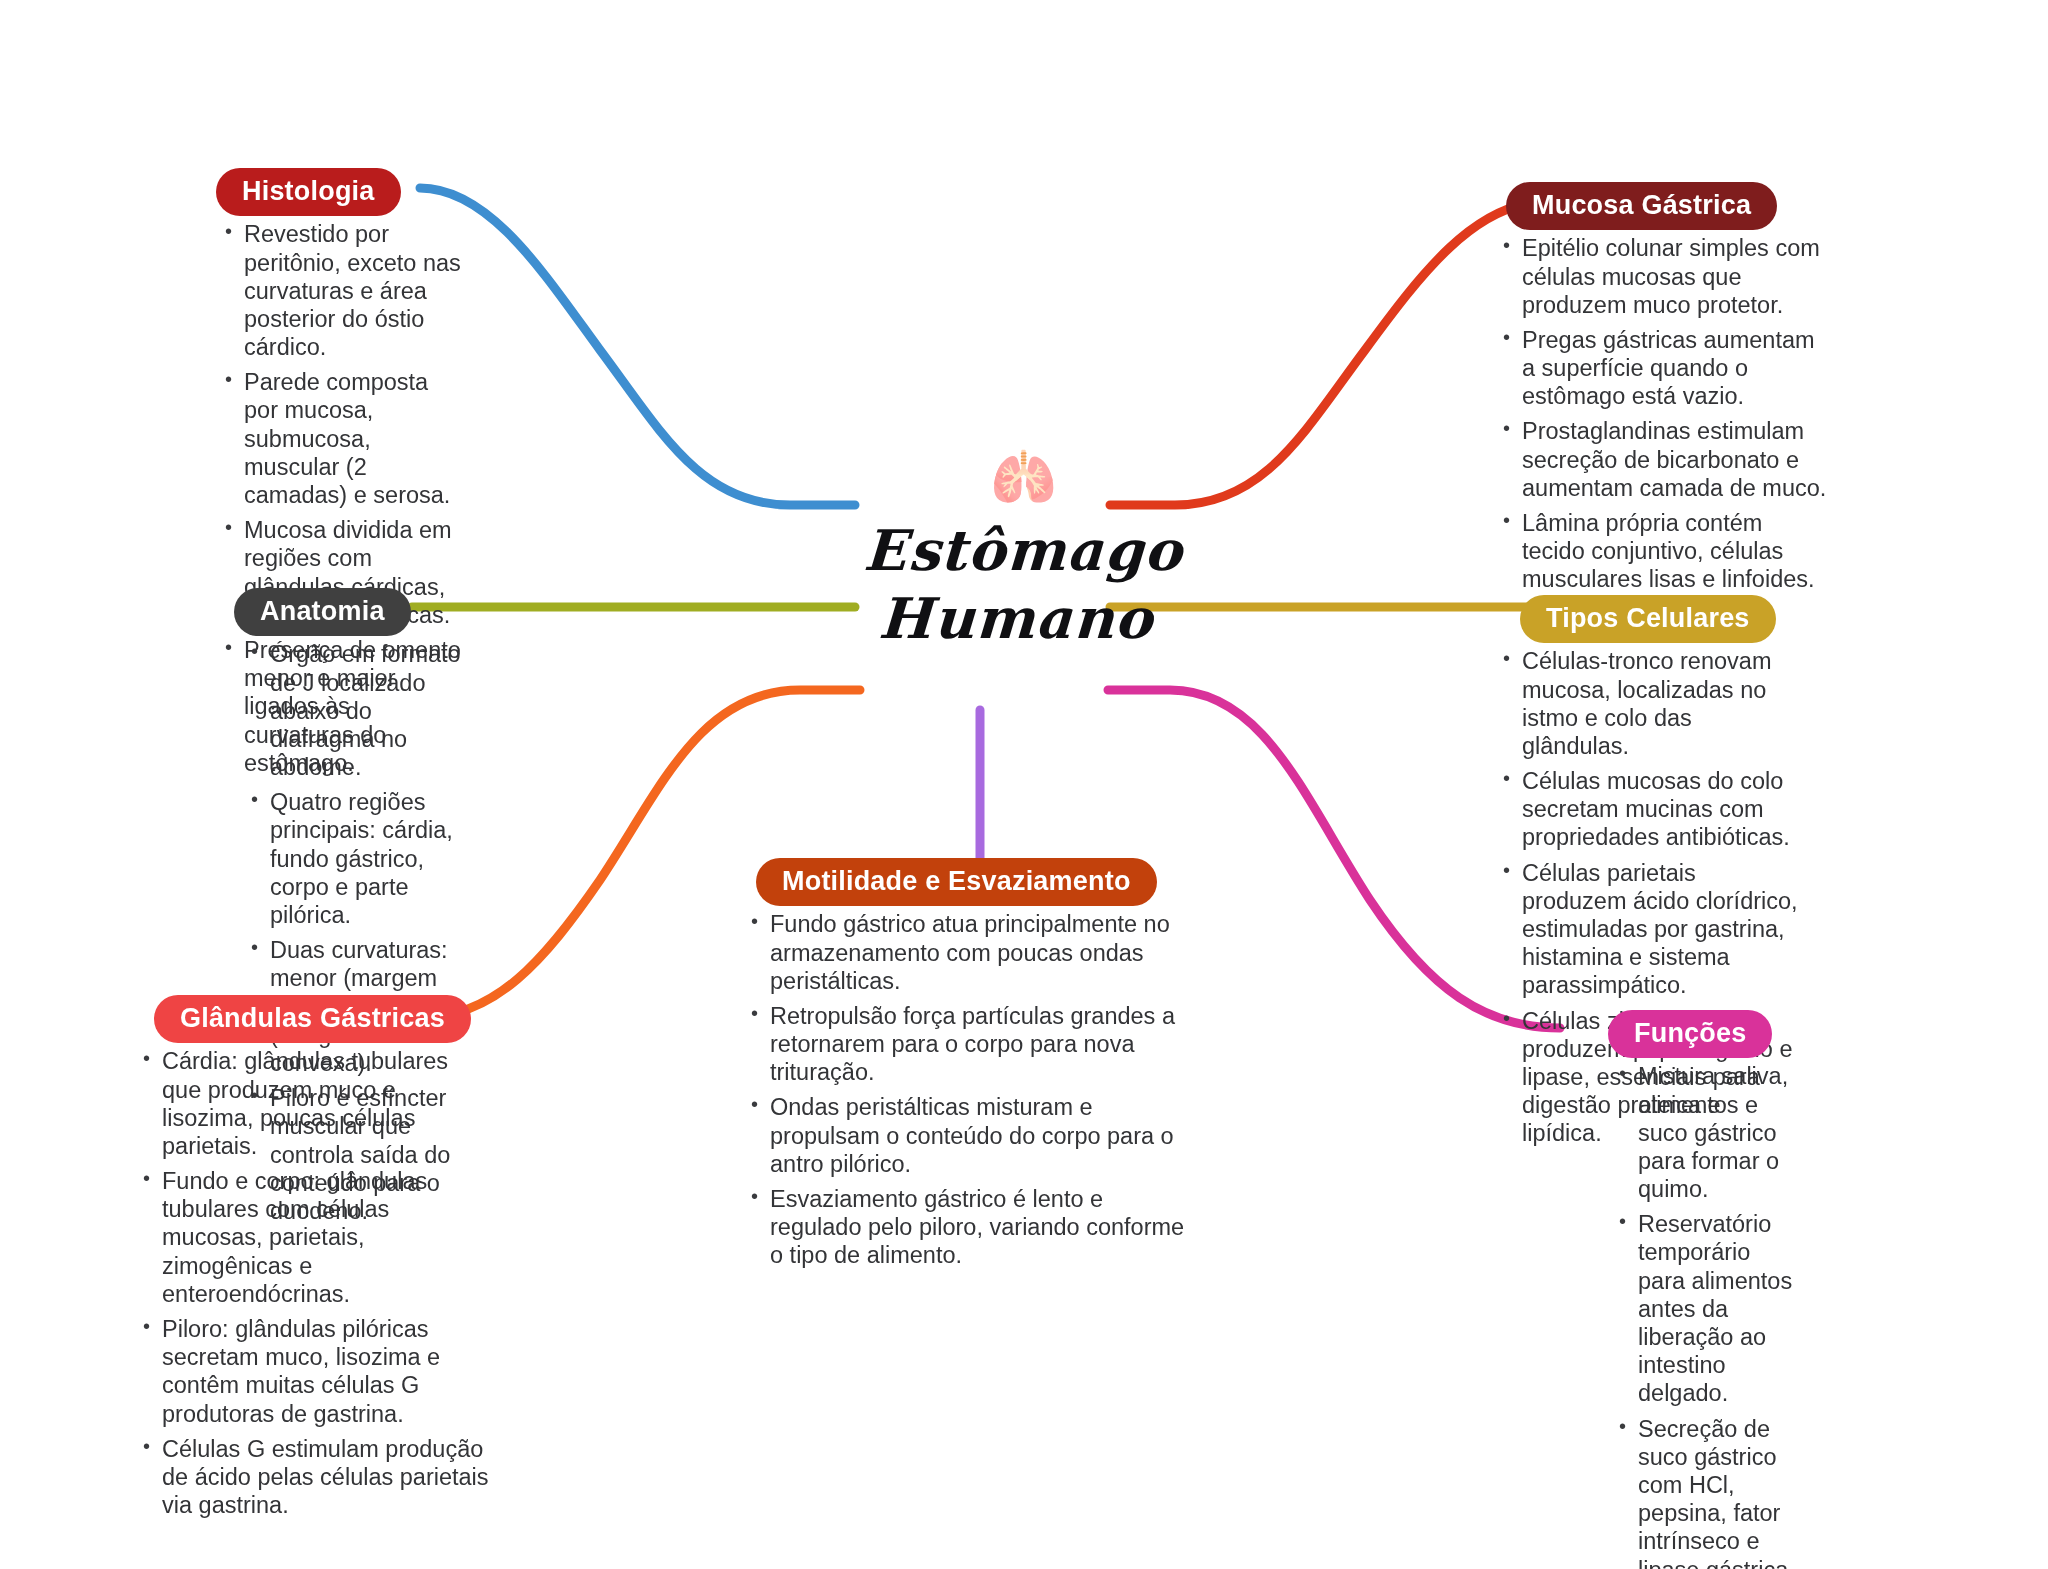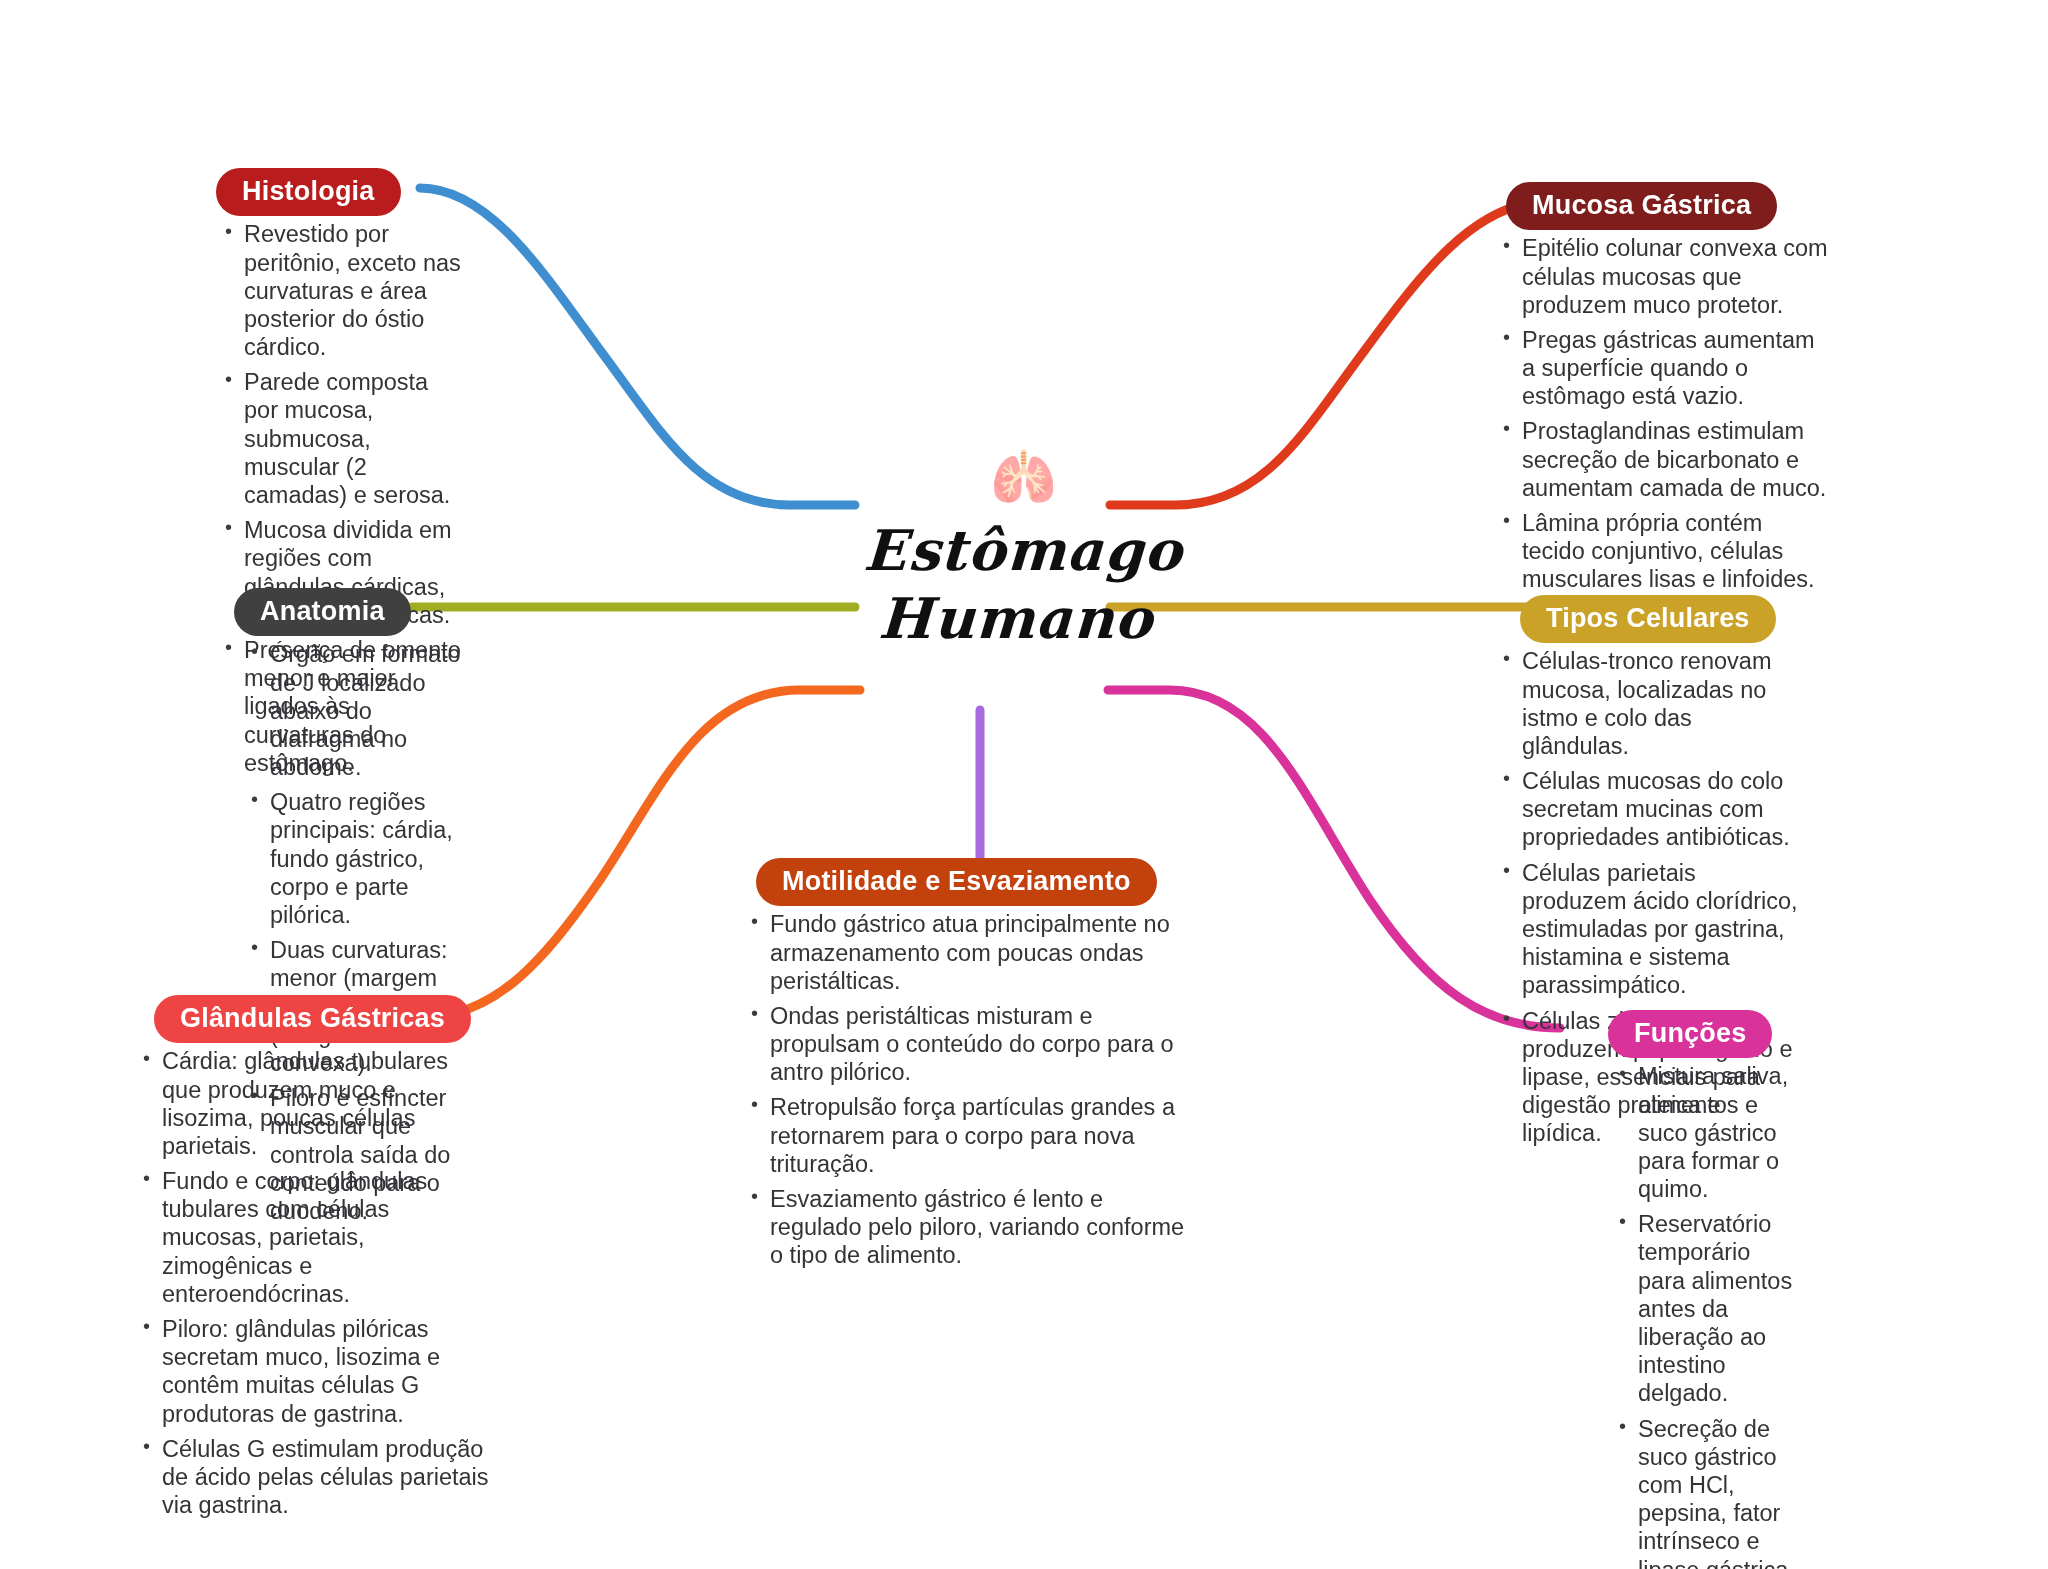--- a/index.html
+++ b/index.html
@@ -143,21 +143,21 @@
       <li>Cárdia: glândulas tubulares que produzem muco e lisozima, poucas células parietais.</li>
       <li>Fundo e corpo: glândulas tubulares com células mucosas, parietais, zimogênicas e enteroendócrinas.</li>
       <li>Piloro: glândulas pilóricas secretam muco, lisozima e contêm muitas células G produtoras de gastrina.</li>
       <li>Células G estimulam produção de ácido pelas células parietais via gastrina.</li>
     </ul>
   </div>
 
   <div class="node" id="n-mucosa">
     <span class="pill" style="background: #7f1d1d;">Mucosa Gástrica</span>
     <ul class="bullets">
-      <li>Epitélio colunar convexa com células mucosas que produzem muco protetor.</li>
+      <li>Epitélio colunar simples com células mucosas que produzem muco protetor.</li>
       <li>Pregas gástricas aumentam a superfície quando o estômago está vazio.</li>
       <li>Prostaglandinas estimulam secreção de bicarbonato e aumentam camada de muco.</li>
       <li>Lâmina própria contém tecido conjuntivo, células musculares lisas e linfoides.</li>
     </ul>
   </div>
 
   <div class="node" id="n-tipos">
     <span class="pill" style="background: rgb(201, 162, 39);">Tipos Celulares</span>
     <ul class="bullets">
       <li>Células-tronco renovam mucosa, localizadas no istmo e colo das glândulas.</li>
@@ -174,19 +174,19 @@
       <li>Reservatório temporário para alimentos antes da liberação ao intestino delgado.</li>
       <li>Secreção de suco gástrico com HCl, pepsina, fator intrínseco e lipase gástrica.</li>
 
     </ul>
   </div>
 
   <div class="node" id="n-motilidade">
     <span class="pill" style="background: #c2410c;">Motilidade e Esvaziamento</span>
     <ul class="bullets">
       <li>Fundo gástrico atua principalmente no armazenamento com poucas ondas peristálticas.</li>
+      <li>Retropulsão força partículas grandes a retornarem para o corpo para nova trituração.</li>
       <li>Ondas peristálticas misturam e propulsam o conteúdo do corpo para o antro pilórico.</li>
-      <li>Retropulsão força partículas grandes a retornarem para o corpo para nova trituração.</li>
       <li>Esvaziamento gástrico é lento e regulado pelo piloro, variando conforme o tipo de alimento.</li>
     </ul>
   </div>
 
 </div>
 
 </body></html>

